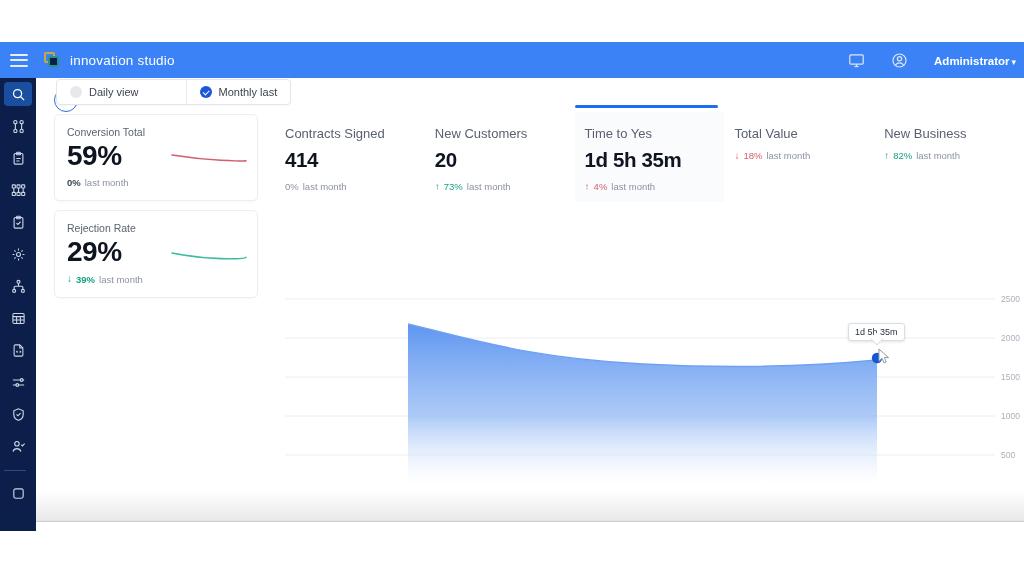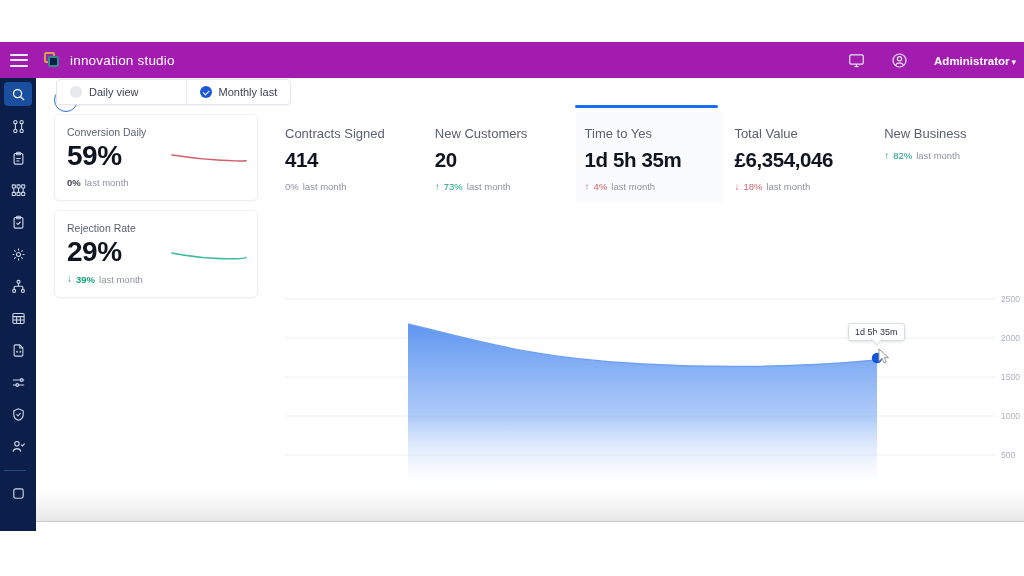--- a/index.html
+++ b/index.html
@@ -7,21 +7,21 @@
     width: 1024px; height: 576px;
     background: #ffffff;
     font-family: "Liberation Sans", sans-serif;
     overflow: hidden;
   }
   #app { position: relative; width: 1024px; height: 576px; background:#fff; }
 
   
   .topbar {
     position:absolute; left:0; top:42px; width:1024px; height:36px;
-    background:#a21caf; display:flex; align-items:center; z-index:30;text-align:right;
+    background:#3b82f6; display:flex; align-items:center; z-index:30;text-align:right;
   }
   .hamburger { width:18px; height:13px; margin-left:10px; display:flex; flex-direction:column; justify-content:space-between; cursor:pointer;}
   .hamburger i { display:block; height:2px; background:#e8ecf5; border-radius:1px; }
   .logo-mark { margin-left:16px; width:16px; height:16px; position:relative; }
   .logo-mark .sq1 { position:absolute; left:0; top:0; width:11px; height:11px; border:2px solid #c8a84b; border-radius:2px;}
   .logo-mark .sq2 { position:absolute; left:4px; top:4px; width:11px; height:11px; border:2px solid #2f8f84; border-radius:2px; background:#0c1f4a;}
   .brand { margin-left:10px; color:#ffffff; font-size:13.5px; letter-spacing:.2px; }
   .topbar-right { margin-left:auto; display:flex; align-items:center; gap:26px; padding-right:8px; }
   .tb-icon { width:17px; height:17px; color:#dfe5f0; }
   .admin-label { color:#ffffff; font-size:11.5px; font-weight:bold; }
@@ -291,21 +291,21 @@
     <div class="vt-opt">
       <span class="vt-dot on"></span>
       <span>Monthly last</span>
     </div>
   </div>
 
   <div class="cards">
 
 
     <div class="card">
-      <div class="card-title">Conversion Daily</div>
+      <div class="card-title">Conversion Total</div>
       <div class="card-value">59%</div>
       <div class="card-foot">
         <span class="pct flat">0%</span>
         <span>last month</span>
       </div>
       <svg class="spark" viewBox="0 0 76 18">
         <path d="M1 4 Q26 8 50 9.2 T75 9.8" fill="none" stroke="#d1606b" stroke-width="1.6" stroke-linecap="round"></path>
       </svg>
     </div>
 
@@ -349,21 +349,20 @@
       <div class="m-value">1d 5h 35m</div>
       <div class="m-foot">
         <span class="arrow neg">↑</span>
         <span class="pct neg">4%</span>
         <span>last month</span>
       </div>
     </div>
 
     <div class="metric">
       <div class="m-title">Total Value</div>
-      <div class="m-value">£6,354,046</div>
       <div class="m-foot">
         <span class="arrow neg">↓</span>
         <span class="pct neg">18%</span>
         <span>last month</span>
       </div>
     </div>
 
     <div class="metric">
       <div class="m-title">New Business</div>
       <div class="m-foot">

